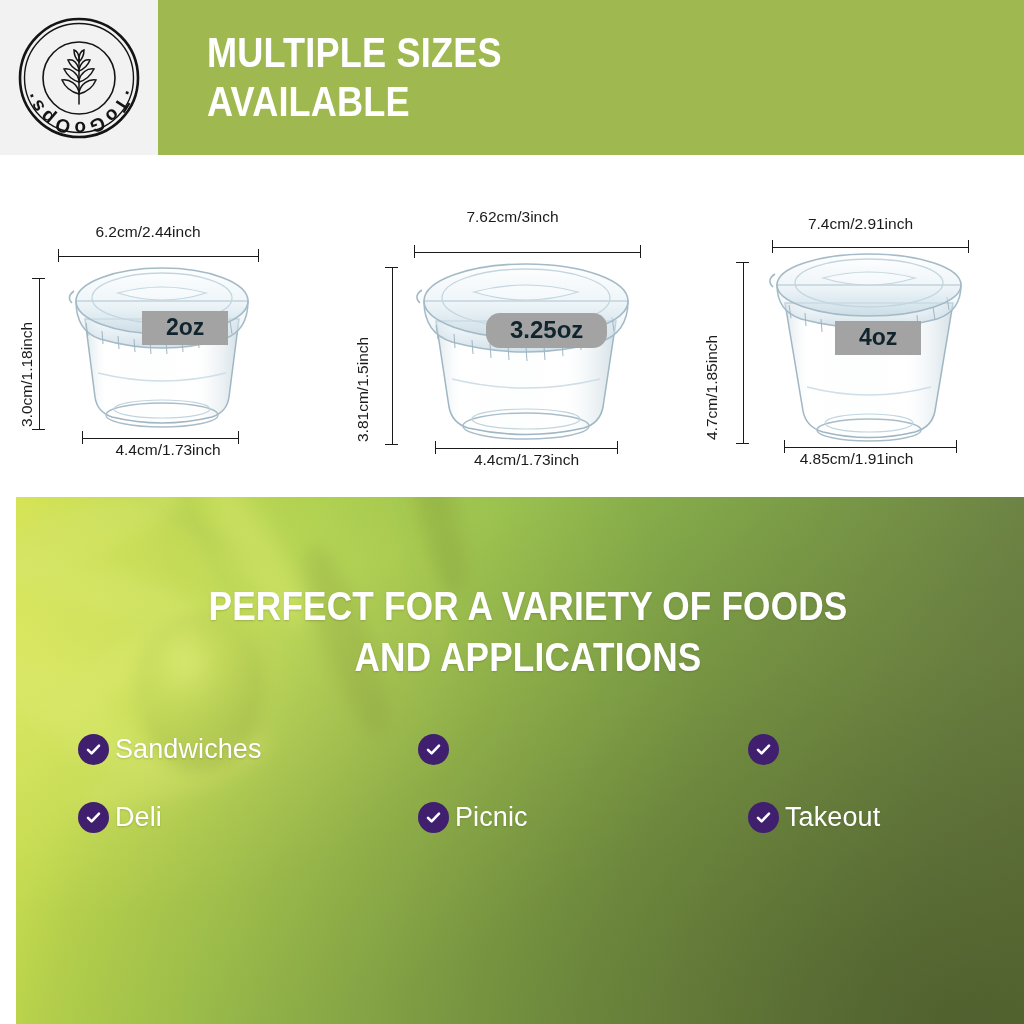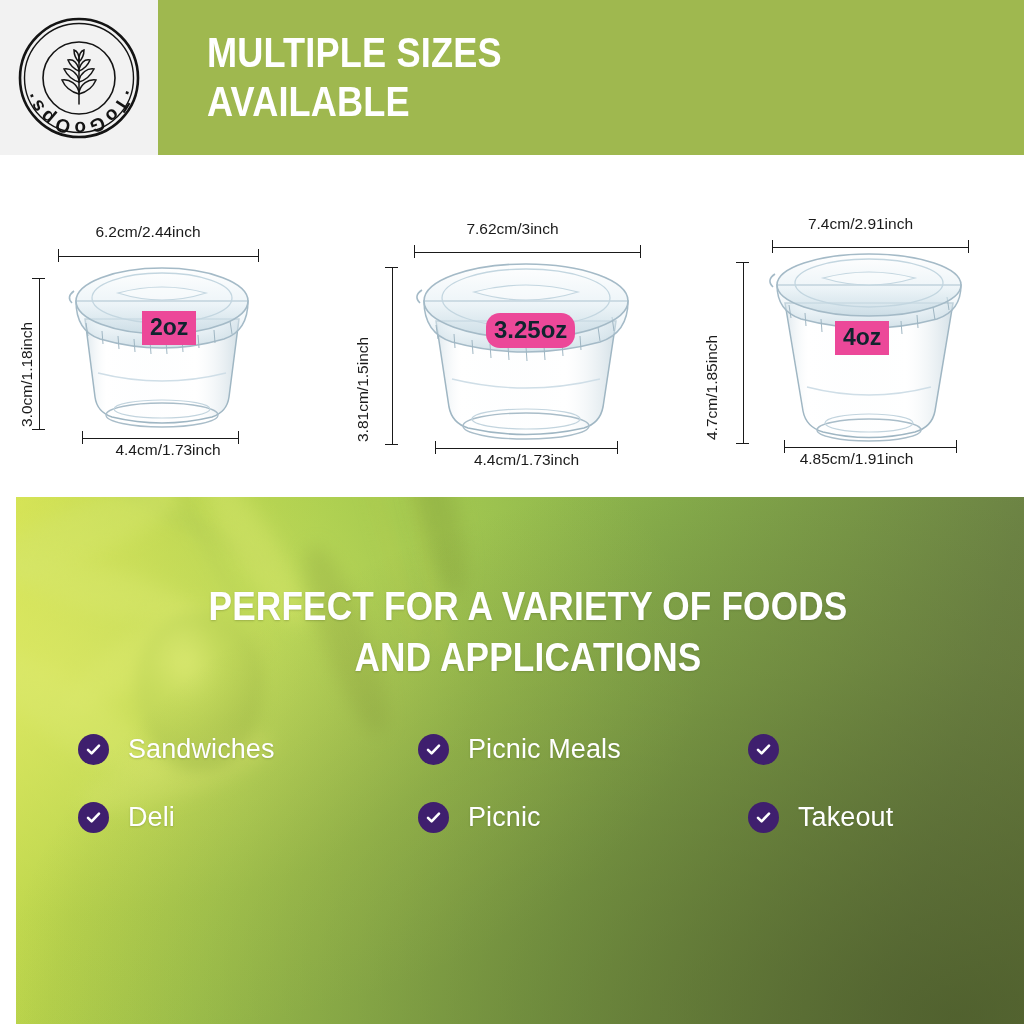--- a/index.html
+++ b/index.html
@@ -82,25 +82,25 @@
   }
   .rule-v::after {
     content:""; position:absolute; top:0; bottom:0; left:50%;
     width:1.3px; background:#1a1a1a;
   }
 
   
   .cup { position:absolute; }
   .oz-badge {
     position:absolute;
-    background:#ec4899;
+    background:#a3a3a3;
     color:#10242e;
     font-weight:bold;
     line-height:1;
-    padding:5px 8px 6px;
+    padding:5px 24px 6px;
     white-space:nowrap;
     z-index:6;
   }
 
   
   .bottom {
     position:absolute; left:16px; top:497px; width:1024px; height:666px;
     overflow:hidden;
   }
   .bg-base {
@@ -156,21 +156,21 @@
     text-shadow:0 1px 2px rgba(60,70,30,0.25);
   }
 
   .features {
     position:absolute; left:62px; top:218px; width:910px;
     display:grid;
     grid-template-columns:340px 330px 240px;
     grid-auto-rows:68px;
     align-items:center;
   }
-  .feature { display:flex; align-items:center; gap:19px; }
+  .feature { display:flex; align-items:center; gap:6px; }
   .check {
     width:31px; height:31px; flex:0 0 31px;
     border-radius:50%;
     background:#3f1f6e;
     display:flex; align-items:center; justify-content:center;
   }
   .check svg { display:block; }
   .feature-label {
     color:#ffffff;
     font-size:27px;
@@ -277,21 +277,21 @@
           <path d="M10 46 Q4 40 12 34" fill="none" stroke="#a4bac7" stroke-width="1.6"></path>
         </svg>
         <div class="oz-badge" style="left:80px; top:54px; font-size:23px;">2oz</div>
       </div>
 
       <div class="rule-h" style="left:82px; top:276px; width:157px;"></div>
       <div class="dim-bot-label" style="top:286px; left:-2px;">4.4cm/1.73inch</div>
     </div>
 
     <div class="cup-cell c1">
-      <div class="dim-top-label" style="top:65px; left:0;">7.62cm/3inch</div>
+      <div class="dim-top-label" style="top:53px; left:0;">7.62cm/3inch</div>
       <div class="rule-h" style="left:74px; top:90px; width:227px;"></div>
 
       <div class="dim-side-label" style="left:14px; top:287px;">3.81cm/1.5inch</div>
       <div class="rule-v" style="left:45px; top:112px; height:178px;"></div>
 
       <div class="cup" style="left:68px; top:96px;">
         <svg width="236" height="196" viewBox="0 0 236 196">
           <defs>
             <linearGradient id="body2" x1="0" y1="0" x2="1" y2="0">
               <stop offset="0%" stop-color="#c9d9e2" stop-opacity="0.62"></stop>
@@ -424,21 +424,20 @@
         </span>
         <span class="feature-label">Sandwiches</span>
       </div>
 
       <div class="feature">
         <span class="check">
           <svg width="17" height="17" viewBox="0 0 17 17">
               <path d="M3 8.8 L6.6 12.4 L14 4.6" fill="none" stroke="#ffffff" stroke-width="2.6" stroke-linecap="round" stroke-linejoin="round"></path>
             </svg>
         </span>
-        <span class="feature-label">Picnic Meals</span>
       </div>
 
       <div class="feature">
         <span class="check">
           <svg width="17" height="17" viewBox="0 0 17 17">
               <path d="M3 8.8 L6.6 12.4 L14 4.6" fill="none" stroke="#ffffff" stroke-width="2.6" stroke-linecap="round" stroke-linejoin="round"></path>
             </svg>
         </span>
       </div>
 

